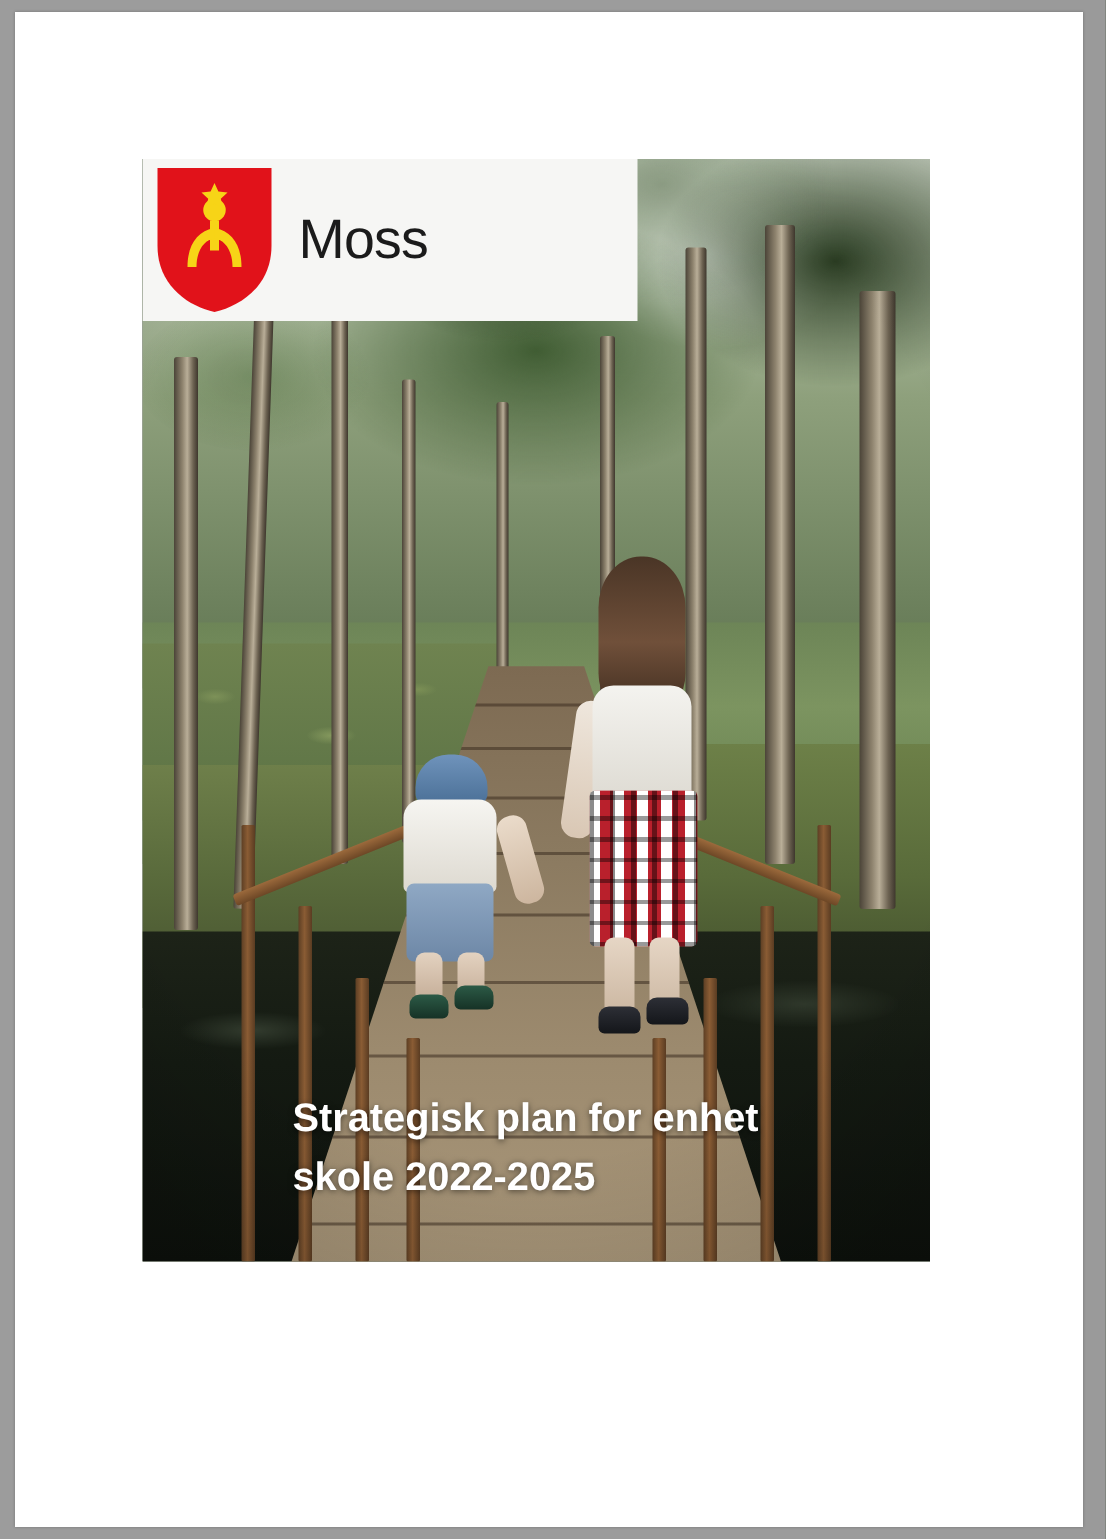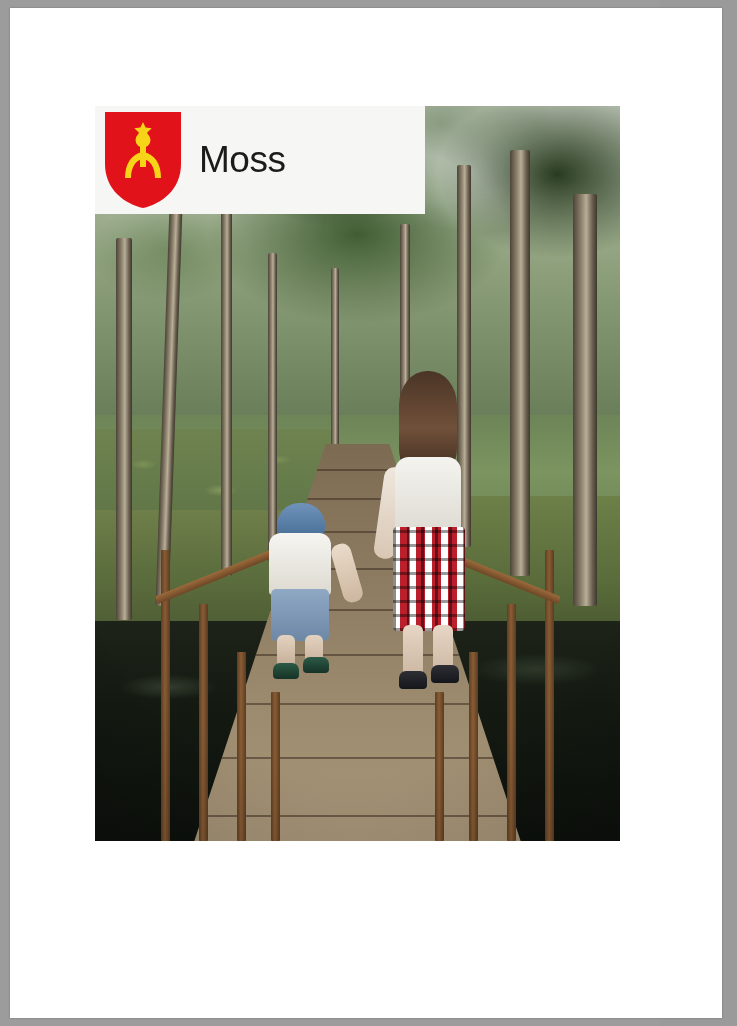--- a/index.html
+++ b/index.html
@@ -376,16 +376,20 @@
             <path d="M42 44 C30 46 24 56 24 70 h6 c0-11 5-18 12-19 z"></path>
             <path d="M42 44 C54 46 60 56 60 70 h-6 c0-11 -5-18 -12-19 z"></path>
             <path d="M42 14 l2.6 5.6 6.1 .7 -4.5 4.2 1.2 6.1 -5.4-3 -5.4 3 1.2-6.1 -4.5-4.2 6.1-.7 z"></path>
           </g>
         </svg>
         <div class="logo-text">
           <div>Moss</div>
         </div>
       </div>
 
+      <div class="cover-title">
+        <div>Strategisk plan for enhet</div>
+        <div>skole 2022-2025</div>
+      </div>
 
     </div>
   </div>
 </div>
 
 </body></html>

